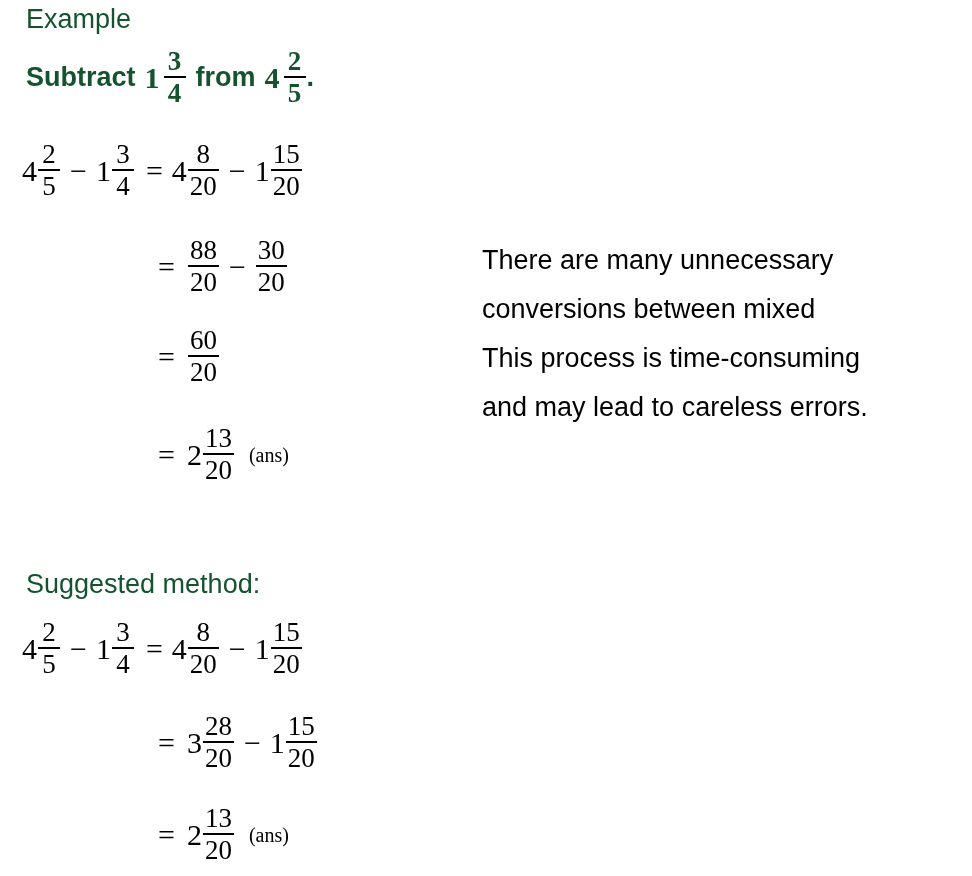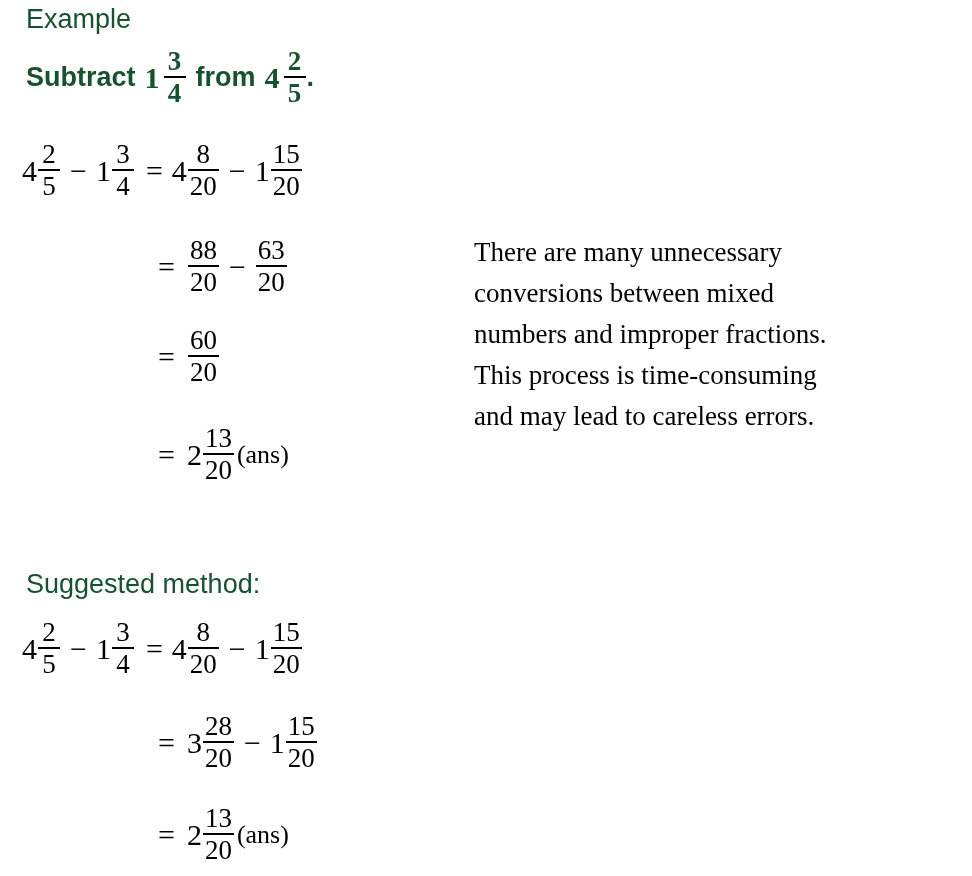--- a/index.html
+++ b/index.html
@@ -33,21 +33,21 @@
   #commentary {
     position: absolute;
     left: 466px;
     top: 228px;
     width: 480px;
     font-family: "Liberation Sans", sans-serif;
     font-size: 27px;
     line-height: 33px;
     color: #000;
   }
-  #commentary p { margin: 8px; font-family: Liberation Serif, serif; }
+  #commentary p { margin: 16px; }
 
   
   .math {
     position: absolute;
     font-family: "Liberation Serif", serif;
     font-size: 30px;
     color: #000;
     white-space: nowrap;
     display: flex;
     align-items: center;
@@ -63,23 +63,23 @@
     line-height: 1;
     margin: 0 9px;
   }
   .math .eq {
     font-family: "Liberation Serif", serif;
     font-size: 30px;
     line-height: 1;
   }
   .math .ans {
     font-family: "Liberation Serif", serif;
-    font-size: 26px;
-    line-height: 1;
-    margin-left: 2px;
+    font-size: 20px;
+    line-height: 1;
+    margin-left: 14px;
   }
 
   
   .frac {
     display: inline-flex;
     flex-direction: column;
     align-items: center;
     vertical-align: middle;
     line-height: 1;
     margin: 0 1px;
@@ -171,21 +171,21 @@
 
 <div class="math" id="work-line-2" style="left:158px; top:236px;">
   <span class="eq" style="margin-right:12px;">=</span>
   <span class="frac">
     <span class="n">88</span>
     <span class="bar"></span>
     <span class="d">20</span>
   </span>
   <span class="op">−</span>
   <span class="frac">
-    <span class="n">63</span>
+    <span class="n">30</span>
     <span class="bar"></span>
     <span class="d">20</span>
   </span>
 </div>
 
 <div class="math" id="work-line-3" style="left:158px; top:326px;">
   <span class="eq" style="margin-right:12px;">=</span>
   <span class="frac">
     <span class="n">60</span>
     <span class="bar"></span>
@@ -200,21 +200,20 @@
     <span class="n">13</span>
     <span class="bar"></span>
     <span class="d">20</span>
   </span>
   <span class="ans">(ans)</span>
 </div>
 
 <div id="commentary">
   <p>There are many unnecessary</p>
   <p>conversions between mixed</p>
-  <p>numbers and improper fractions.</p>
   <p>This process is time-consuming</p>
   <p>and may lead to careless errors.</p>
 </div>
 
 <div class="prose" id="suggested-label">Suggested method:</div>
 
 <div class="math" id="sugg-line-1" style="left:22px; top:618px;">
   <span class="num">4</span>
   <span class="frac">
     <span class="n">2</span>

